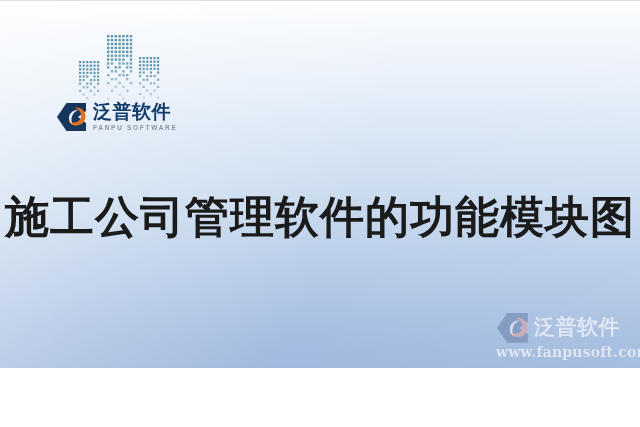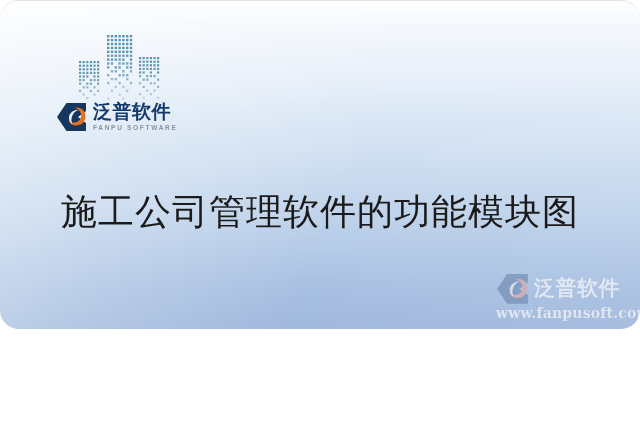--- a/index.html
+++ b/index.html
@@ -7,35 +7,34 @@
     padding: 0;
     background: #ffffff;
   }
   body {
     font-family: "Liberation Sans", sans-serif;
   }
 
   #slide {
     position: relative;
     width: 640px;
-    height: 329px;
+    height: 368px;
     overflow: hidden;
     background: linear-gradient(180deg,
         #fdfeff 0%,
         #f4f8fd 8%,
         #eaf1fa 20%,
         #dce8f6 34%,
         #cfdff1 48%,
         #c2d5ec 62%,
         #b4cae7 76%,
         #a8c0e2 88%,
         #a0b9dd 100%);
     border-top: 1px solid #e3e3e3;
     box-sizing: border-box;
-    border-radius: 19px;
   }
 
   
   #sheen {
     position: absolute;
     inset: 0;
     background: linear-gradient(115deg,
         rgba(255,255,255,0.50) 0%,
         rgba(255,255,255,0.22) 28%,
         rgba(255,255,255,0.00) 55%,
@@ -97,22 +96,22 @@
   }
 
   
   #slide-title {
     position: absolute;
     left: 0;
     right: 0;
     top: 190px;
     text-align: center;
     font-family: "DejaVu Serif", "Liberation Serif", serif;
-    font-size: 36px;
-    font-weight: 400;
+    font-size: 44px;
+    font-weight: 700;
     color: #1b1b1b;
     letter-spacing: 1px;
     line-height: 1.18;
     white-space: nowrap;
   }
 
   
   #watermark {
     position: absolute;
     right: 6px;

